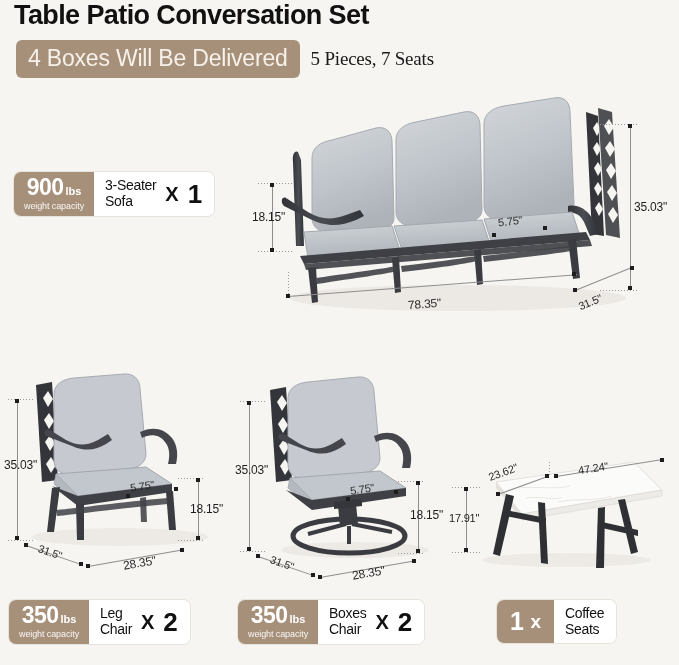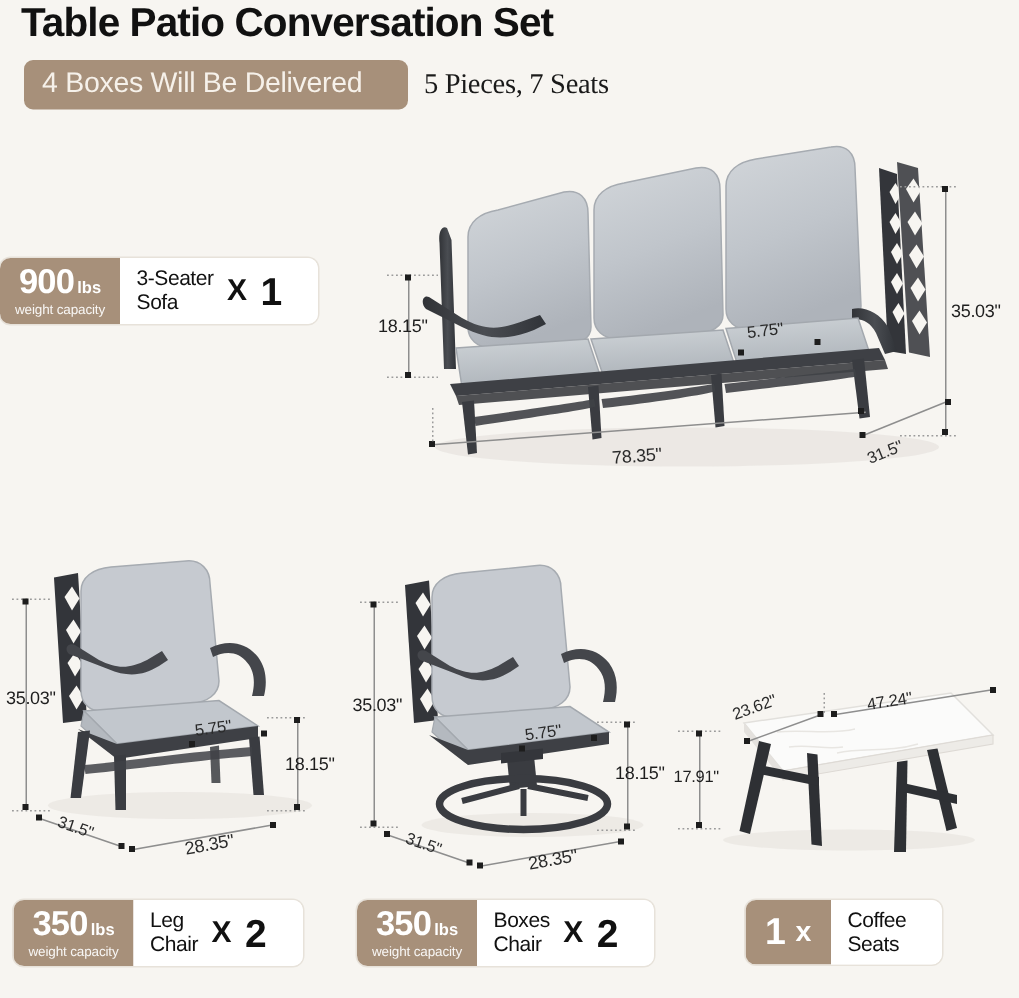--- a/index.html
+++ b/index.html
@@ -15,22 +15,22 @@
 
   
   .title{
     position:absolute;left:14px;top:0px;
     font-size:27px;font-weight:bold;letter-spacing:-0.6px;
     color:#111;white-space:nowrap;
   }
   .subrow{position:absolute;left:16px;top:40px;display:flex;align-items:center;gap:11px;}
   .pill{
     background:#a7907a;color:#f6f1ea;
-    font-size:19px;letter-spacing:-0.2px;
-    padding:5px 30px 6px 12px;border-radius:6px;white-space:nowrap;
+    font-size:23px;letter-spacing:-0.2px;
+    padding:5px 12px 6px 12px;border-radius:6px;white-space:nowrap;
   }
   .subtext{font-size:19px;color:#1a1a1a;white-space:nowrap;letter-spacing:-0.2px;font-family:Liberation Serif, serif;}
 
   
   .badge{
     position:absolute;display:flex;align-items:stretch;
     border-radius:7px;overflow:hidden;
     box-shadow:0 0 0 1px #e7e2da;
     background:#fff;
   }
@@ -38,32 +38,32 @@
     background:#a7907a;color:#fff;
     display:flex;flex-direction:column;align-items:center;justify-content:center;
     padding:4px 10px 5px 10px;
   }
   .badge .caprow{display:flex;align-items:baseline;line-height:1;}
   .badge .capnum{font-size:23px;font-weight:bold;letter-spacing:-0.5px;}
   .badge .caplbs{font-size:11px;font-weight:bold;margin-left:2px;}
   .badge .captxt{font-size:9px;margin-top:2px;opacity:.92;letter-spacing:-0.1px;}
   .badge .item{
     background:#fff;display:flex;align-items:center;gap:9px;
-    padding:4px 24px 4px 11px;
+    padding:4px 12px 4px 11px;
   }
   .badge .itemname{font-size:14px;line-height:1.12;color:#111;letter-spacing:-0.3px;}
   .badge .x{font-size:20px;font-weight:bold;}
   .badge .qty{font-size:26px;font-weight:bold;line-height:1;}
 
   
   .badge.rev .cap{flex-direction:row;align-items:center;gap:7px;padding:7px 13px;}
   .badge.rev .capnum{font-size:25px;}
   .badge.rev .capx{font-size:19px;font-weight:bold;}
 
-  #badge-sofa{left:0;top:172px;}
+  #badge-sofa{left:14px;top:172px;}
   #badge-leg{left:9px;top:600px;}
   #badge-swivel{left:238px;top:600px;}
   #badge-table{left:497px;top:600px;}
 
   
   .dim{position:absolute;}
   .dline-v{position:absolute;width:1px;background:#8e8e8e;}
   .dline-h{position:absolute;height:1px;background:#8e8e8e;}
   .dcap{position:absolute;width:4px;height:4px;background:#1d1d1d;}
   .dot-v{position:absolute;width:1px;

